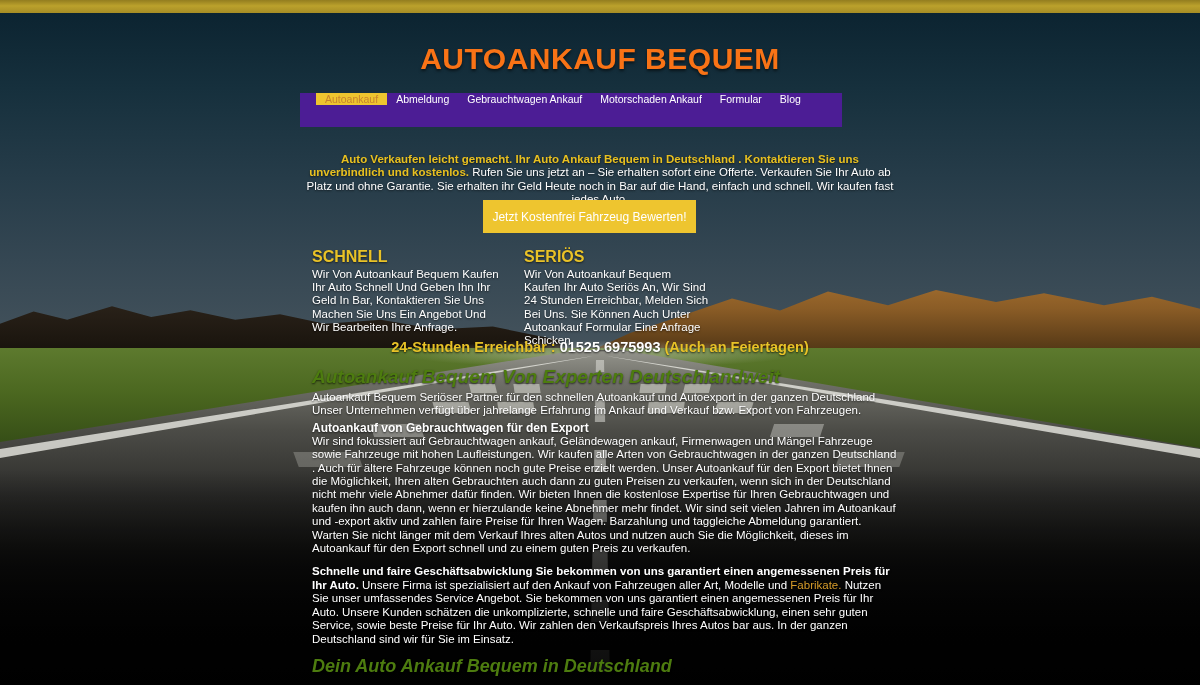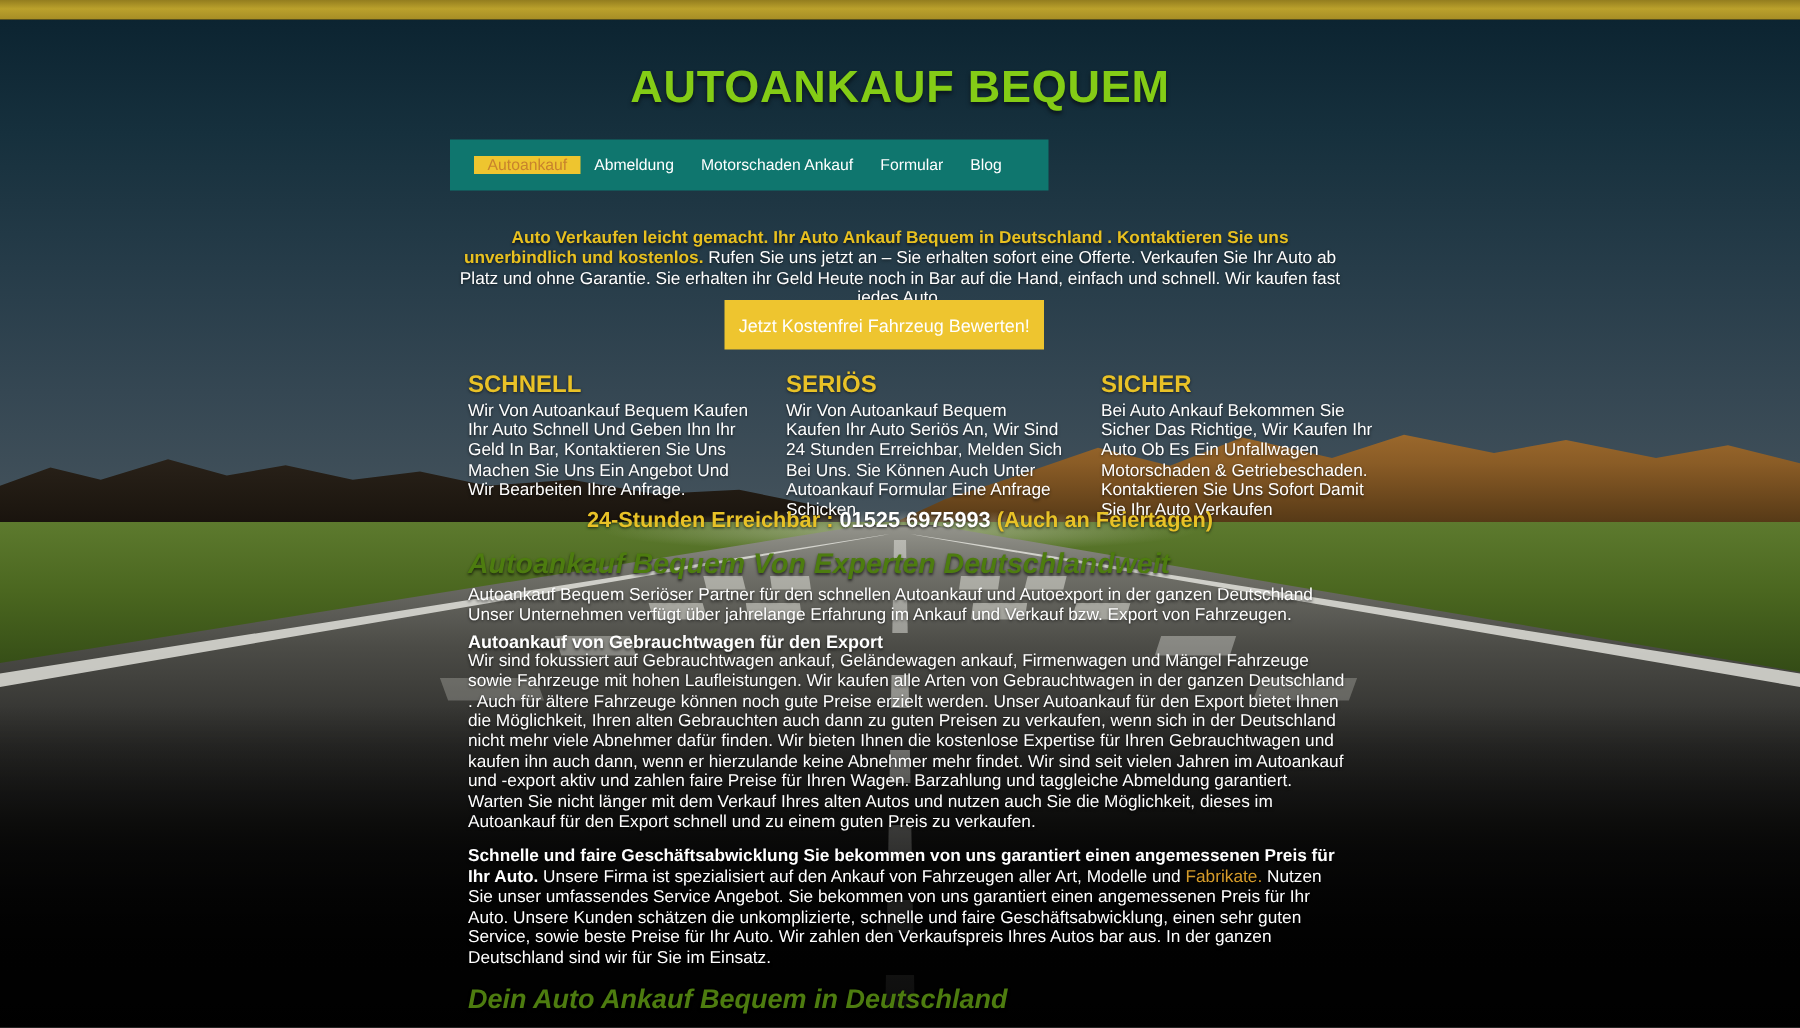--- a/index.html
+++ b/index.html
@@ -42,24 +42,24 @@
   .m8{left:716px;top:402px;width:36px;height:11px;transform:skewX(-16deg);}
   .m9{left:372px;top:424px;width:50px;height:13px;transform:skewX(18deg);opacity:.75;}
   .m10{left:772px;top:424px;width:50px;height:13px;transform:skewX(-18deg);opacity:.75;}
   .m11{left:296px;top:452px;width:64px;height:15px;transform:skewX(20deg);opacity:.5;}
   .m12{left:838px;top:452px;width:64px;height:15px;transform:skewX(-20deg);opacity:.5;}
   .bg-shade{left:0;top:470px;width:1200px;height:215px;z-index:5;
     background:linear-gradient(180deg,rgba(0,0,0,0) 0%,rgba(0,0,0,.55) 38%,rgba(0,0,0,.82) 70%,rgba(0,0,0,.9) 100%);}
   
   .content{position:absolute;inset:0;z-index:10;}
   .site-title{position:absolute;top:42px;left:0;width:1200px;text-align:center;
-    color:#84cc16;font-size:30px;font-weight:bold;letter-spacing:.5px;
+    color:#f97316;font-size:30px;font-weight:bold;letter-spacing:.5px;
     text-shadow:0 2px 3px rgba(0,0,0,.55);}
-  .nav{position:absolute;top:93px;left:300px;height:34px;display:inline-flex;align-items:center;
-    background:#0f766e;padding:0 22px 0 16px;}
+  .nav{position:absolute;top:93px;left:300px;height:34px;display:inline-flex;align-items:flex-start;
+    background:#4c1d95;padding:0 32px 0 16px;}
   .nav-item{display:flex;align-items:center;padding:0 9px;color:#fff;font-size:10.5px;
     white-space:nowrap;cursor:pointer;}
   .nav-item.active{background:#eec52f;color:#c8832d;}
   .intro{position:absolute;top:141px;left:306px;width:588px;text-align:center;
     font-size:11.5px;line-height:13.6px;color:#fff;text-shadow:0 1px 2px rgba(0,0,0,.6);}
   .intro .lead{font-weight:bold;color:#e8c020;}
   .cta{position:absolute;top:200px;left:483px;width:213px;height:33px;background:#eec52f;
     border:none;color:#fff;font-size:12px;text-align:center;line-height:33px;cursor:pointer;
     font-family:"Liberation Sans", sans-serif;}
   .features{position:absolute;top:248px;left:312px;width:580px;display:grid;
@@ -111,42 +111,39 @@
   <div class="mark m12"></div>
   <div class="bg bg-shade"></div>
 
   <div class="content">
 
     <div class="site-title">AUTOANKAUF BEQUEM</div>
 
     <div class="nav">
       <div class="nav-item active">Autoankauf</div>
       <div class="nav-item">Abmeldung</div>
+      <div class="nav-item">Gebrauchtwagen Ankauf</div>
       <div class="nav-item">Motorschaden Ankauf</div>
       <div class="nav-item">Formular</div>
       <div class="nav-item">Blog</div>
     </div>
 
     <p class="intro"><span class="lead">Auto Verkaufen leicht gemacht. Ihr Auto Ankauf Bequem in Deutschland . Kontaktieren Sie uns unverbindlich und kostenlos.</span>
       <span>Rufen Sie uns jetzt an – Sie erhalten sofort eine Offerte. Verkaufen Sie Ihr Auto ab Platz und ohne Garantie. Sie erhalten ihr Geld Heute noch in Bar auf die Hand, einfach und schnell. Wir kaufen fast jedes Auto.</span></p>
 
     <button class="cta">Jetzt Kostenfrei Fahrzeug Bewerten!</button>
 
     <div class="features">
       <div class="feature">
         <h4>SCHNELL</h4>
         <p>Wir Von Autoankauf Bequem Kaufen Ihr Auto Schnell Und Geben Ihn Ihr Geld In Bar, Kontaktieren Sie Uns Machen Sie Uns Ein Angebot Und Wir Bearbeiten Ihre Anfrage.</p>
       </div>
       <div class="feature">
         <h4>SERIÖS</h4>
         <p>Wir Von Autoankauf Bequem Kaufen Ihr Auto Seriös An, Wir Sind 24 Stunden Erreichbar, Melden Sich Bei Uns. Sie Können Auch Unter Autoankauf Formular Eine Anfrage Schicken.</p>
-      </div>
-      <div class="feature">
-        <h4>SICHER</h4>
-        <p>Bei Auto Ankauf Bekommen Sie Sicher Das Richtige, Wir Kaufen Ihr Auto Ob Es Ein Unfallwagen Motorschaden &amp; Getriebeschaden. Kontaktieren Sie Uns Sofort Damit Sie Ihr Auto Verkaufen</p>
       </div>
     </div>
 
     <div class="hotline">
       <span class="yl">24-Stunden Erreichbar :</span>
       <span class="ph">01525 6975993</span>
       <span class="yl">(Auch an Feiertagen)</span>
     </div>
 
     <div class="main">

